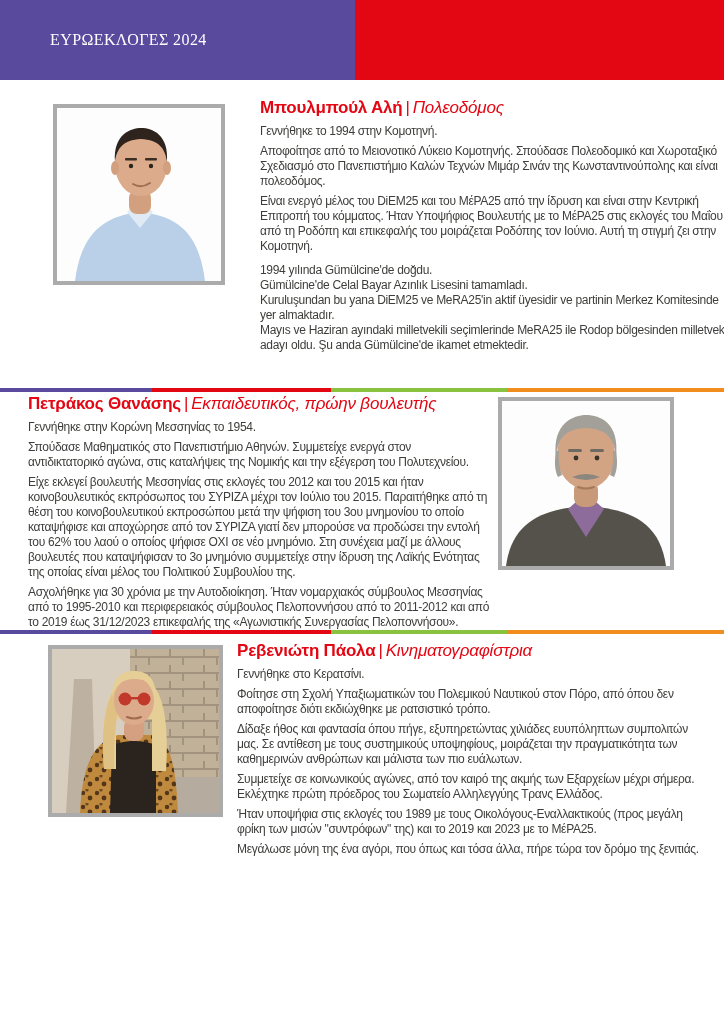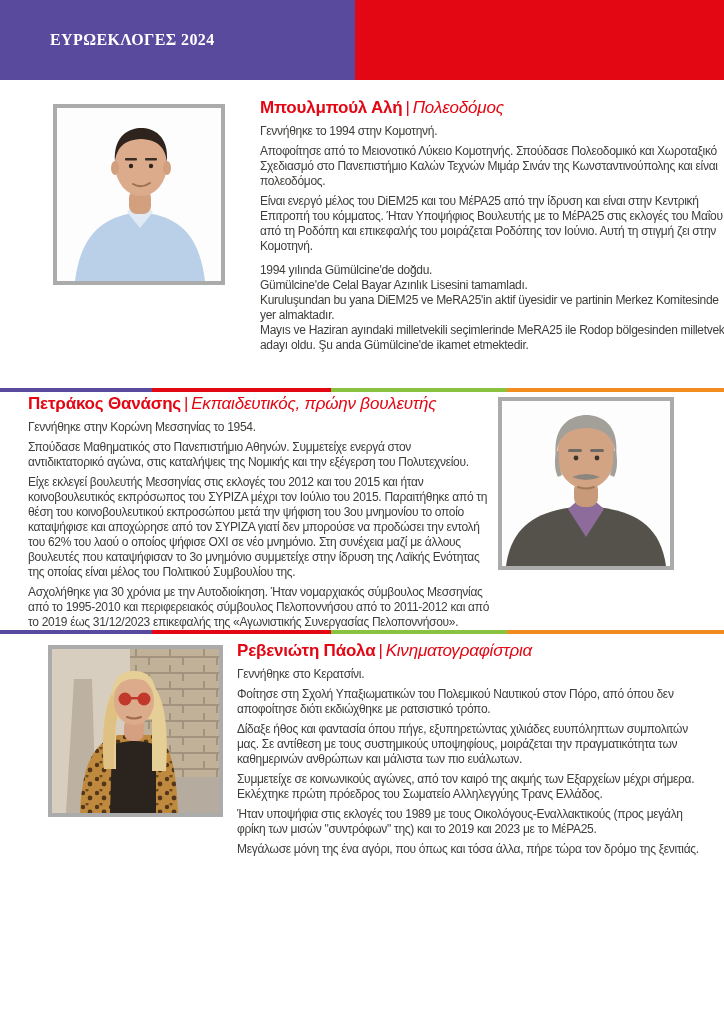--- a/index.html
+++ b/index.html
@@ -9,21 +9,21 @@
     background:#ffffff; overflow:hidden;
     font-family:"Liberation Sans", sans-serif;
     color:#3d3d3b;
   }
   
   .topbar { position:absolute; top:0; left:0; width:724px; height:80px; display:flex; }
   .topbar-left { width:355px; height:100%; background:#594a9d; display:flex; align-items:center; }
   .topbar-right { flex:1; height:100%; background:#e30613; }
   .topbar-title {
     margin-left:50px; color:#ffffff;
-    font-family:"Liberation Serif", serif; font-weight:bold;
+    font-family:"Liberation Serif", serif; font-weight:normal;
     font-size:16px; letter-spacing:0.4px;
   }
   
   .separator { position:absolute; left:0; width:724px; height:4px; display:flex; }
   .separator.sep1 { top:388px; }
   .separator.sep2 { top:630px; }
   .seg-purple { width:152px; background:#594a9d; }
   .seg-red    { width:179px; background:#e30613; }
   .seg-green  { width:176px; background:#88c23f; }
   .seg-orange { flex:1;      background:#f18d1e; }

